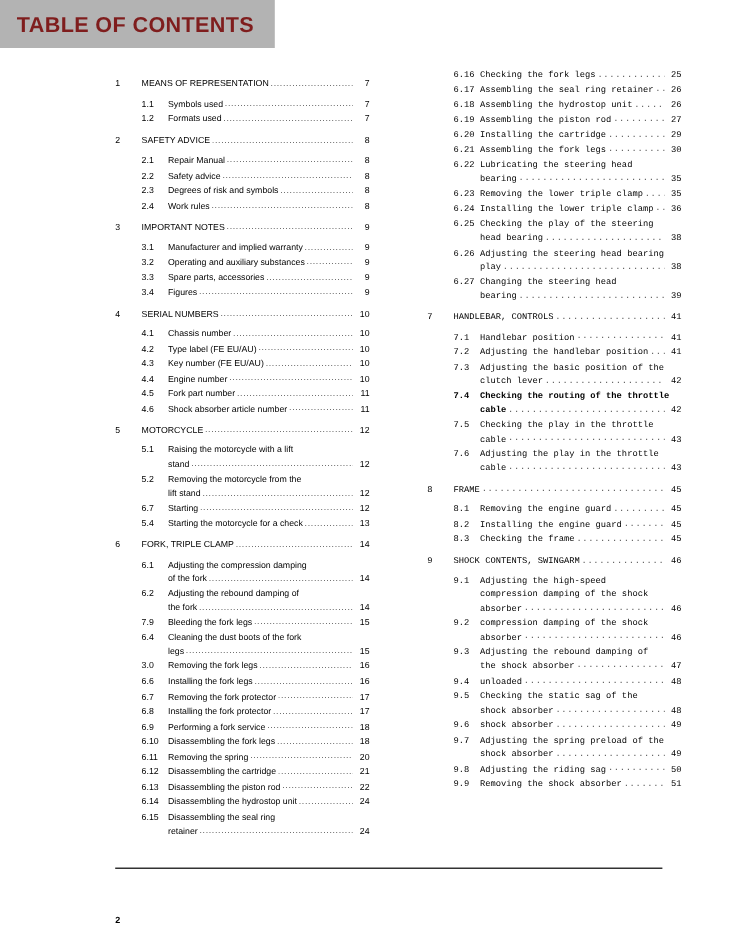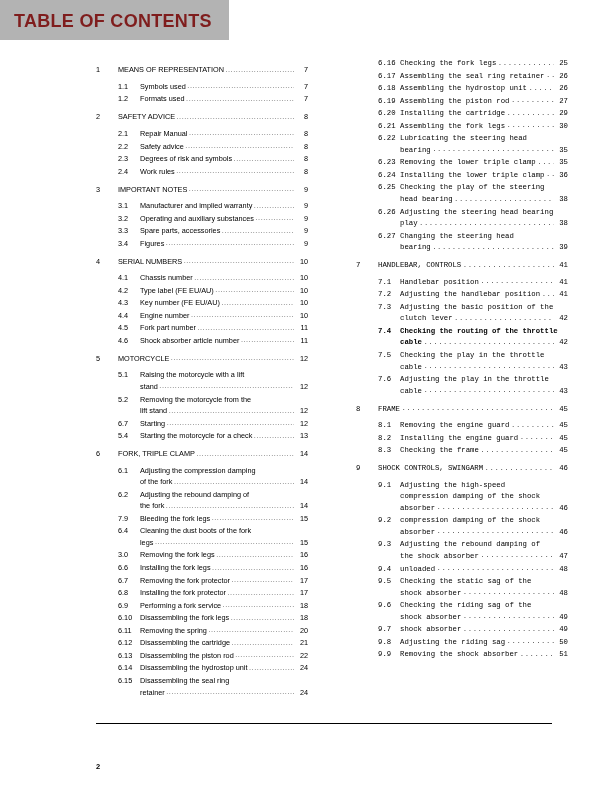--- a/index.html
+++ b/index.html
@@ -854,21 +854,21 @@
             <span class="title-text">Checking the frame</span>
             <span class="leader">..........................................................................................................</span>
             <span class="pageno">45</span>
           </div>
         </div>
       </div>
       <div class="entry chapter">
         <div class="num">9</div>
         <div class="title-wrap">
           <div class="tline">
-            <span class="title-text">SHOCK CONTROLS, SWINGARM</span>
+            <span class="title-text">SHOCK CONTENTS, SWINGARM</span>
             <span class="leader">..........................................................................................................</span>
             <span class="pageno">46</span>
           </div>
         </div>
       </div>
       <div class="entry sub">
         <div class="num">9.1</div>
         <div class="title-wrap">
           <div class="tline plain">
             <span class="title-text">Adjusting the high-speed</span>
@@ -938,35 +938,35 @@
           <div class="tline">
             <span class="title-text">shock absorber</span>
             <span class="leader">..........................................................................................................</span>
             <span class="pageno">48</span>
           </div>
         </div>
       </div>
       <div class="entry sub">
         <div class="num">9.6</div>
         <div class="title-wrap">
-          <div class="tline plain">
-            <span class="title-text">Checking the riding sag of the</span>
+          <div class="tline">
+            <span class="title-text">shock absorber</span>
             <span class="leader">..........................................................................................................</span>
             <span class="pageno">49</span>
           </div>
-          <div class="tline">
-            <span class="title-text">shock absorber</span>
+        </div>
+      </div>
+      <div class="entry sub">
+        <div class="num">9.7</div>
+        <div class="title-wrap">
+          <div class="tline plain">
+            <span class="title-text">Adjusting the spring preload of the</span>
             <span class="leader">..........................................................................................................</span>
             <span class="pageno">49</span>
           </div>
-        </div>
-      </div>
-      <div class="entry sub">
-        <div class="num">9.7</div>
-        <div class="title-wrap">
           <div class="tline">
             <span class="title-text">shock absorber</span>
             <span class="leader">..........................................................................................................</span>
             <span class="pageno">49</span>
           </div>
         </div>
       </div>
       <div class="entry sub">
         <div class="num">9.8</div>
         <div class="title-wrap">

